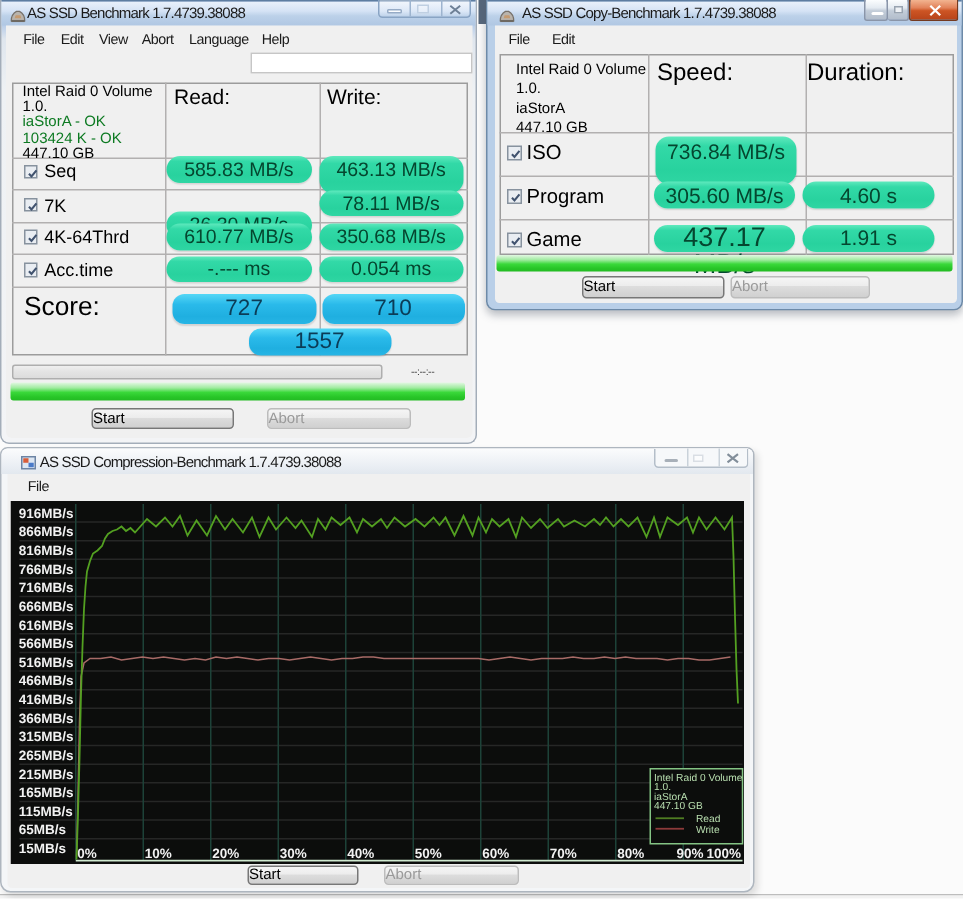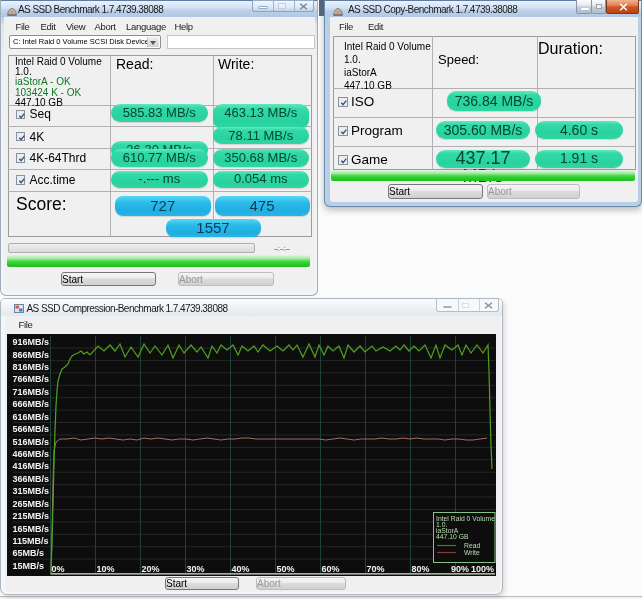--- a/index.html
+++ b/index.html
@@ -50,26 +50,20 @@
   </div>
   <div class="client" style="left:3px;top:17px;width:311px;height:275px;border-radius:0 0 4px 4px"></div>
 
   <div class="menu" style="left:14.5px;top:21px">File</div>
   <div class="menu" style="left:39.5px;top:21px">Edit</div>
   <div class="menu" style="left:65px;top:21px">View</div>
   <div class="menu" style="left:93.5px;top:21px">Abort</div>
   <div class="menu" style="left:125px;top:21px">Language</div>
   <div class="menu" style="left:173.5px;top:21px">Help</div>
 
-  <div class="a" style="left:8px;top:35px;width:152px;height:14px;background:#fff;border:1px solid #8b9097;border-radius:2px;font-size:7.5px;color:#000;line-height:12px;padding-left:3px;white-space:nowrap">C: Intel Raid 0 Volume SCSI Disk Device
-    <div class="a" style="right:1px;top:1px;width:12px;height:10px;background:linear-gradient(#f2f2f2,#e2e2e2 45%,#d2d2d2);border-left:1px solid #c8c8c8;border-radius:0 1px 1px 0"></div>
-    <svg class="a" style="right:4px;top:5px" width="6" height="4">
-        <path d="M0 0 L6 0 L3 4 Z" fill="#555"></path>
-      </svg>
-  </div>
   <div class="a" style="left:166px;top:35px;width:148px;height:14px;background:#fff;border:1px solid #c6c6c6"></div>
 
   <div class="a" style="left:7px;top:55px;width:304px;height:182px;border:1px solid #9c9c9c;background:#f0f0f0"></div>
   <div class="tline" style="left:109px;top:55px;width:1px;height:182px"></div>
   <div class="tline" style="left:212px;top:55px;width:1px;height:182px"></div>
   <div class="tline" style="left:7px;top:104.5px;width:304px;height:1px"></div>
   <div class="tline" style="left:7px;top:126px;width:304px;height:1px"></div>
   <div class="tline" style="left:7px;top:148px;width:304px;height:1px"></div>
   <div class="tline" style="left:7px;top:168.5px;width:304px;height:1px"></div>
   <div class="tline" style="left:7px;top:191px;width:304px;height:1px"></div>
@@ -85,21 +79,21 @@
     </div>
   <div class="rowlab" style="left:28.5px;top:106.5px">Seq</div>
   <div class="pill" style="left:110px;top:103.5px;width:96.5px;height:18.5px;line-height:18.5px">585.83 MB/s</div>
   <div class="pill" style="left:211.5px;top:103.5px;width:96.5px;height:25px;line-height:18.5px">463.13 MB/s</div>
 
   <div class="cb" style="left:14.5px;top:131.5px">
       <svg width="10" height="10" viewBox="0 0 10 10">
         <path d="M2.3 4.8 L4 6.6 L7.3 2.6" stroke="#41536f" stroke-width="1.4" fill="none"></path>
       </svg>
     </div>
-  <div class="rowlab" style="left:28.5px;top:129.5px">4K</div>
+  <div class="rowlab" style="left:28.5px;top:129.5px">7K</div>
   <div class="pill" style="left:110px;top:141px;width:96.5px;height:17.5px;line-height:17.5px">26.30 MB/s</div>
   <div class="pill" style="left:211.5px;top:126.5px;width:96.5px;height:17.5px;line-height:17.5px">78.11 MB/s</div>
 
   <div class="cb" style="left:14.5px;top:153px">
       <svg width="10" height="10" viewBox="0 0 10 10">
         <path d="M2.3 4.8 L4 6.6 L7.3 2.6" stroke="#41536f" stroke-width="1.4" fill="none"></path>
       </svg>
     </div>
   <div class="rowlab" style="left:28.5px;top:151px">4K-64Thrd</div>
   <div class="pill" style="left:110px;top:149px;width:96.5px;height:18px;line-height:18px">610.77 MB/s</div>
@@ -109,21 +103,21 @@
       <svg width="10" height="10" viewBox="0 0 10 10">
         <path d="M2.3 4.8 L4 6.6 L7.3 2.6" stroke="#41536f" stroke-width="1.4" fill="none"></path>
       </svg>
     </div>
   <div class="rowlab" style="left:28.5px;top:172.5px">Acc.time</div>
   <div class="pill" style="left:110px;top:171px;width:96.5px;height:16.5px;line-height:16.5px">-.--- ms</div>
   <div class="pill" style="left:211.5px;top:171px;width:96.5px;height:16.5px;line-height:16.5px">0.054 ms</div>
 
   <div class="a" style="left:15px;top:194px;font-size:17.5px;color:#000">Score:</div>
   <div class="pillb" style="left:114px;top:196px;width:95.5px;height:20px;line-height:20px">727</div>
-  <div class="pillb" style="left:213.5px;top:196px;width:95px;height:20px;line-height:20px">475</div>
+  <div class="pillb" style="left:213.5px;top:196px;width:95px;height:20px;line-height:20px">710</div>
   <div class="pillb" style="left:164.5px;top:218.5px;width:95px;height:18.5px;line-height:18.5px">1557</div>
 
   <div class="a" style="left:7px;top:243px;width:247px;height:10px;border:1px solid #aeaeae;border-radius:2px;background:linear-gradient(#efefef,#e4e4e4 45%,#dcdcdc)"></div>
   <div class="a" style="left:273px;top:244.5px;font-size:7px;color:#3a3a3a;letter-spacing:-0.3px">--:--:--</div>
   <div class="greenbar" style="left:6px;top:254.5px;width:303px;height:12px"></div>
 
   <div class="btn def" style="left:60px;top:272px;width:95px;height:14px;line-height:13px">Start</div>
   <div class="btn dis" style="left:177px;top:272px;width:96px;height:14px;line-height:13px">Abort</div>
 </div>
 
@@ -157,30 +151,30 @@
   <div class="menu" style="left:43px;top:21px">Edit</div>
 
   <div class="a" style="left:8px;top:36px;width:303px;height:134px;border:1px solid #9c9c9c;background:#f0f0f0"></div>
   <div class="tline" style="left:107px;top:36px;width:1px;height:134px"></div>
   <div class="tline" style="left:212px;top:36px;width:1px;height:134px"></div>
   <div class="tline" style="left:8px;top:88px;width:303px;height:1px"></div>
   <div class="tline" style="left:8px;top:117px;width:303px;height:1px"></div>
   <div class="tline" style="left:8px;top:146px;width:303px;height:1px"></div>
 
   <div class="info" style="left:19px;top:40px;line-height:13px">Intel Raid 0 Volume<br>1.0.<br>iaStorA<br>447.10 GB</div>
-  <div class="hdr" style="left:113px;top:52px;font-size:13px">Speed:</div>
+  <div class="hdr" style="left:113px;top:40px;font-size:16px">Speed:</div>
   <div class="hdr" style="left:213px;top:40px;font-size:16px">Duration:</div>
 
   <div class="cb" style="left:13px;top:97px">
       <svg width="10" height="10" viewBox="0 0 10 10">
         <path d="M2.3 4.8 L4 6.6 L7.3 2.6" stroke="#41536f" stroke-width="1.4" fill="none"></path>
       </svg>
     </div>
   <div class="rowlab" style="left:26px;top:94px;font-size:13.5px">ISO</div>
-  <div class="pill" style="left:122px;top:91px;width:94px;height:20px;line-height:20px;font-size:14px">736.84 MB/s</div>
+  <div class="pill" style="left:112px;top:91px;width:94px;height:32px;line-height:20px;font-size:14px">736.84 MB/s</div>
 
   <div class="cb" style="left:13px;top:126px">
       <svg width="10" height="10" viewBox="0 0 10 10">
         <path d="M2.3 4.8 L4 6.6 L7.3 2.6" stroke="#41536f" stroke-width="1.4" fill="none"></path>
       </svg>
     </div>
   <div class="rowlab" style="left:26px;top:123px;font-size:13.5px">Program</div>
   <div class="pill" style="left:111px;top:121px;width:94px;height:18px;line-height:18px;font-size:14px">305.60 MB/s</div>
   <div class="pill" style="left:210px;top:121px;width:88px;height:18px;line-height:18px;font-size:14px">4.60 s</div>
 

